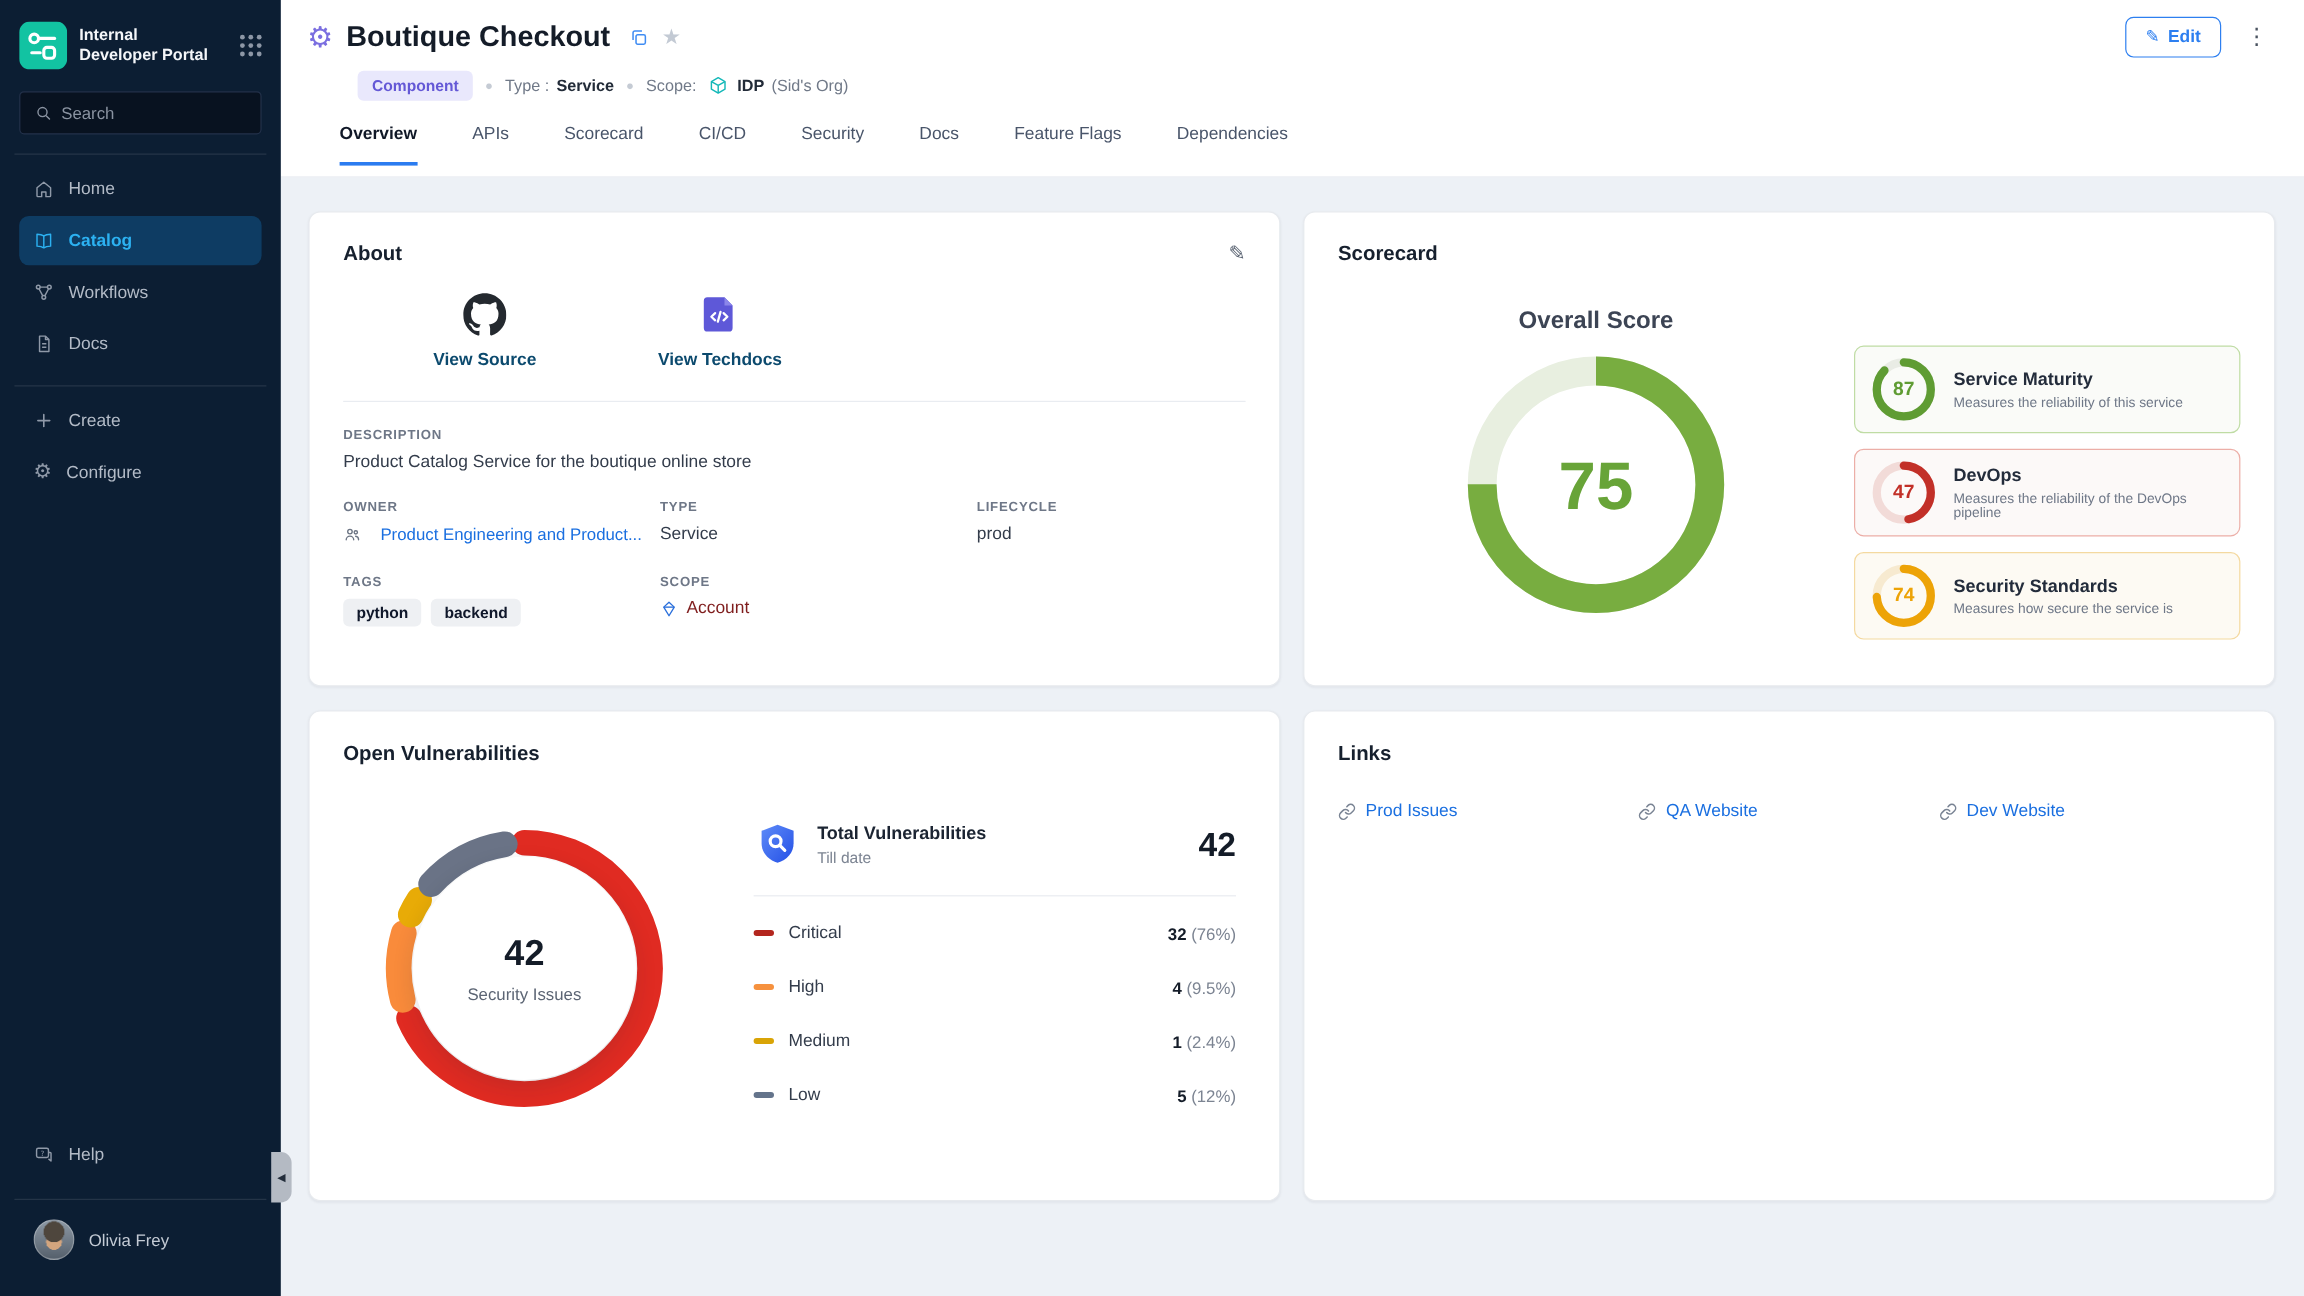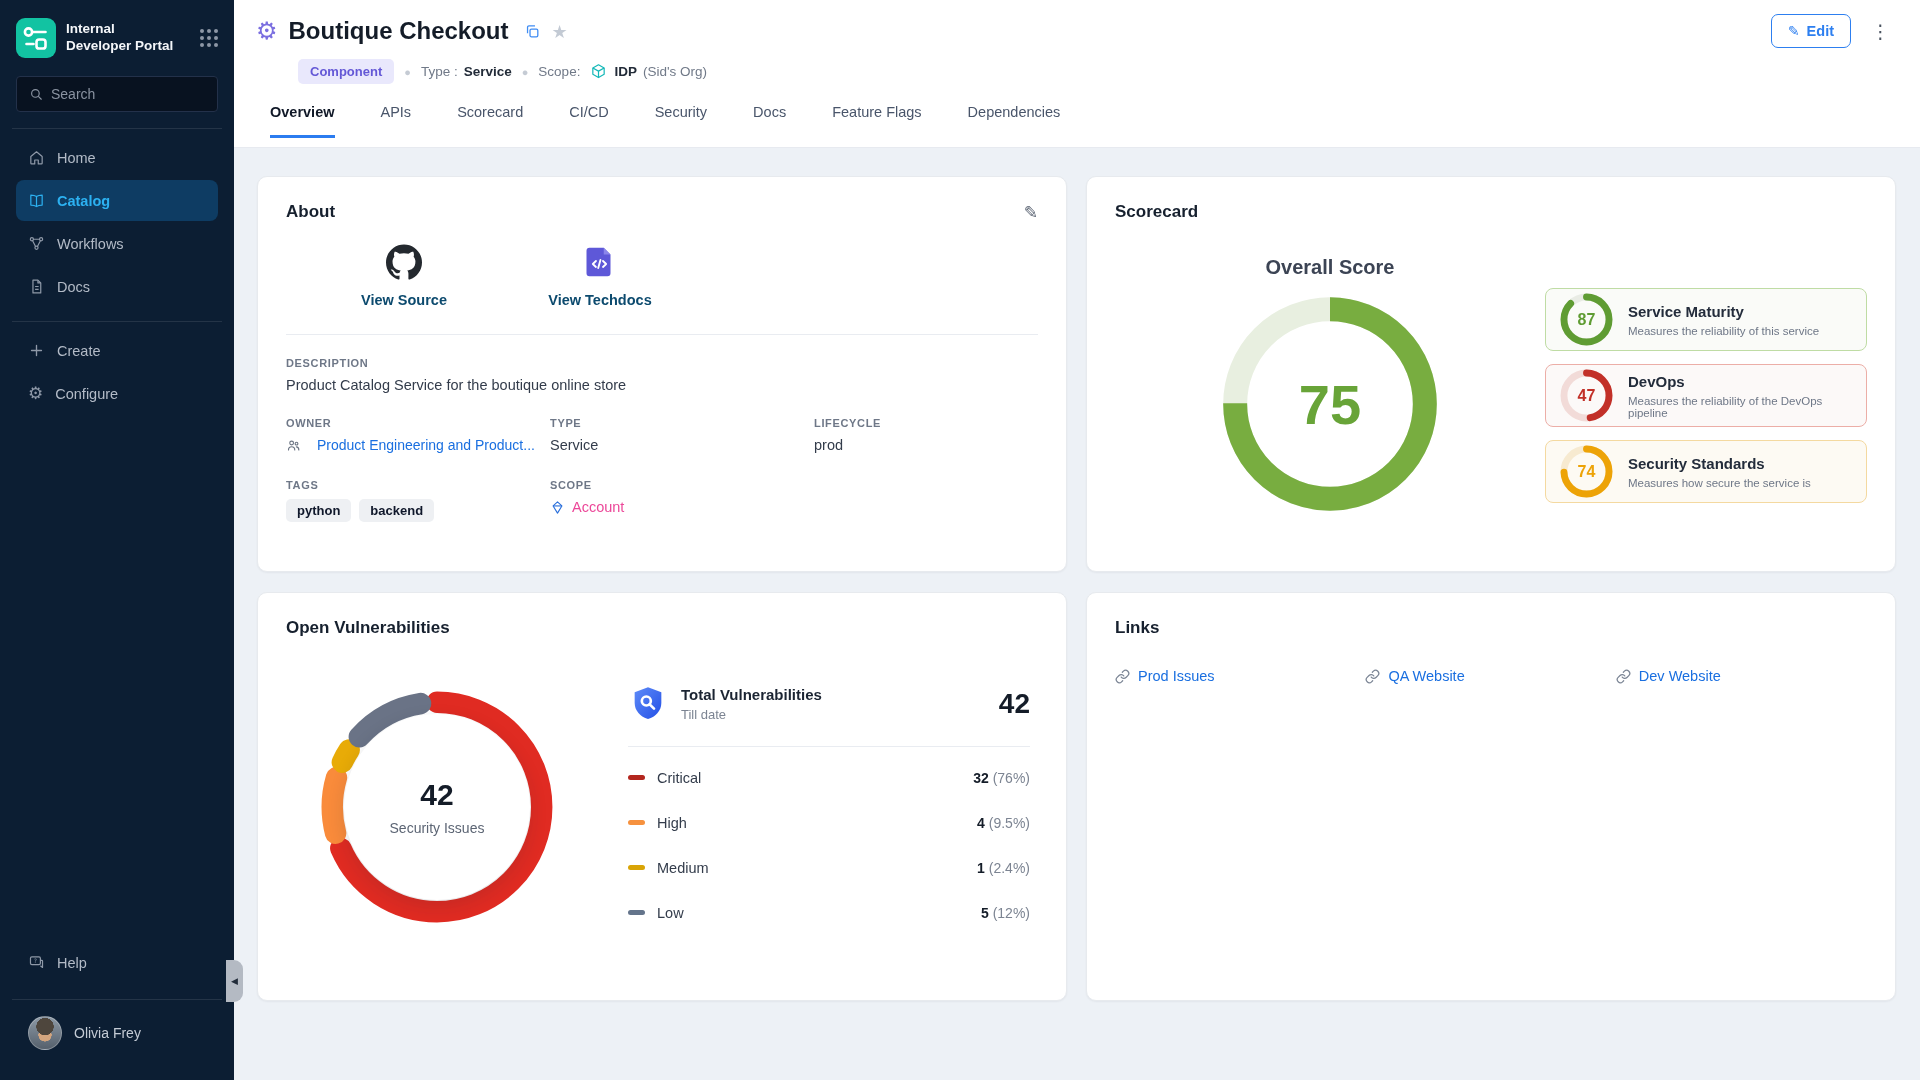--- a/index.html
+++ b/index.html
@@ -52,21 +52,21 @@
     color:#2d7ff0; font-weight:bold; font-size:14.5px; border-radius:7px; padding:8px 16px; cursor:pointer;
     font-family:inherit; }
   .kebab { font-family:"DejaVu Sans",sans-serif; font-size:19px; color:#4a5360; cursor:pointer; padding:0 4px;}
   .meta-row { display:flex; align-items:center; gap:10px; margin:11px 0 0 42px; font-size:13.5px; }
   .badge { background:#e9e8fc; color:#6458d6; font-weight:bold; font-size:13px;
     padding:5px 12px; border-radius:5px; }
   .meta-dot { color:#c5cbd4; font-size:11px; }
   .meta-label { color:#707988; }
   .meta-value { color:#222b38; font-weight:600; }
   .meta-org { color:#707988; }
-  .tab-bar { display:flex; gap:46px; margin:20px 0 0 14px; }
+  .tab-bar { display:flex; gap:46px; margin:20px 0 0 27px; }
   .tab { font-size:14.5px; color:#49556a; padding-bottom:15px; cursor:pointer; }
   .tab.active { color:#101827; font-weight:bold; border-bottom:3px solid #2b7cf0; }
 
   .content { padding:28px 24px 0 23px; display:grid; grid-template-columns:1fr 1fr;
     grid-template-rows:396px 409px; gap:20px 19px; }
   .card { background:#fff; border:1px solid #e7eaee; border-radius:10px;
     box-shadow:0 1px 2px rgba(16,24,40,.05); padding:25px 28px; position:relative; }
   .card-title { font-size:17px; font-weight:bold; color:#16202e; }
 
   
@@ -79,34 +79,34 @@
   .about-sep { border:none; border-top:1px solid #e9ecf1; margin:26px 0 0; }
   .about-desc { margin-top:22px; }
   .field-label { font-size:11px; font-weight:bold; letter-spacing:.06em; color:#6e7787; }
   .field-value { margin-top:8px; font-size:14.5px; color:#333c4b; }
   .about-grid { display:grid; grid-template-columns:264px 264px 1fr; gap:26px 0; margin-top:24px; }
   .owner-link { display:flex; align-items:center; gap:16px; color:#1a6fe0; font-size:14px;
     text-decoration:none; margin-top:8px; }
   .tag-row { display:flex; gap:8px; margin-top:8px; }
   .tag { background:#eef0f3; color:#0f172a; font-size:13px; font-weight:600;
     padding:4px 11px; border-radius:5px; }
-  .scope-val { display:flex; align-items:center; gap:7px; margin-top:8px; font-size:14.5px; color:#ec4899;}
+  .scope-val { display:flex; align-items:center; gap:7px; margin-top:8px; font-size:14.5px; color:#7f1d1d;}
 
   
   .score-flex { display:flex; margin-top:8px; }
   .score-left { width:430px; display:flex; flex-direction:column; align-items:center; }
   .overall-label { font-size:20px; font-weight:bold; color:#3c4454; margin-top:26px; }
   .ringbox { position:relative; }
   .ringbox svg { position:absolute; inset:0; width:100%; height:100%; }
   .overall-ring { width:218px; height:218px; margin-top:16px; }
   .overall-num { position:absolute; inset:0; display:flex; align-items:center; justify-content:center;
     font-size:56px; font-weight:bold; color:#68a438; }
   .score-right { flex:1; margin-top:58px; display:flex; flex-direction:column; gap:13px; }
   .mini-card { display:flex; align-items:center; border:1.5px solid #ddd; border-radius:8px;
-    padding:11px 14px; height:63px; }
+    padding:11px 14px; height:73px; }
   .mini-ring { width:53px; height:53px; flex:0 0 auto; }
   .mini-score { position:absolute; inset:0; display:flex; align-items:center; justify-content:center;
     font-size:16px; font-weight:bold; }
   .mini-text { margin-left:15px; }
   .mini-name { font-size:15px; font-weight:bold; color:#232c3b; }
   .mini-desc { font-size:11.5px; color:#6e7787; margin-top:5px; }
 
   
   .vuln-flex { display:flex; margin-top:6px; }
   .vuln-donut { width:238px; height:238px; margin:44px 0 0 32px; position:relative; }

